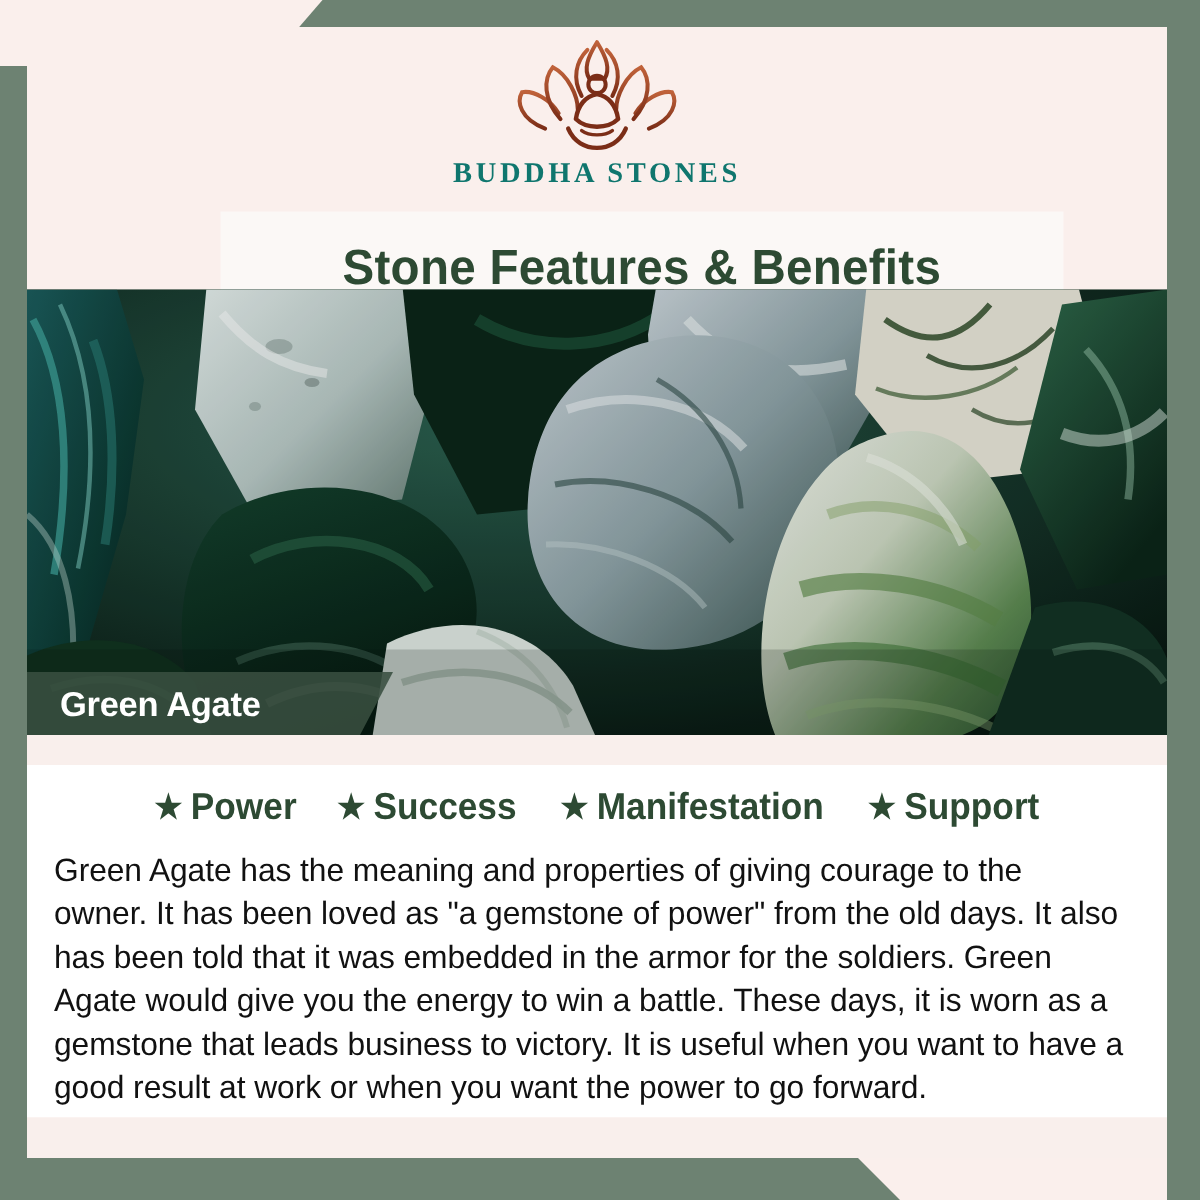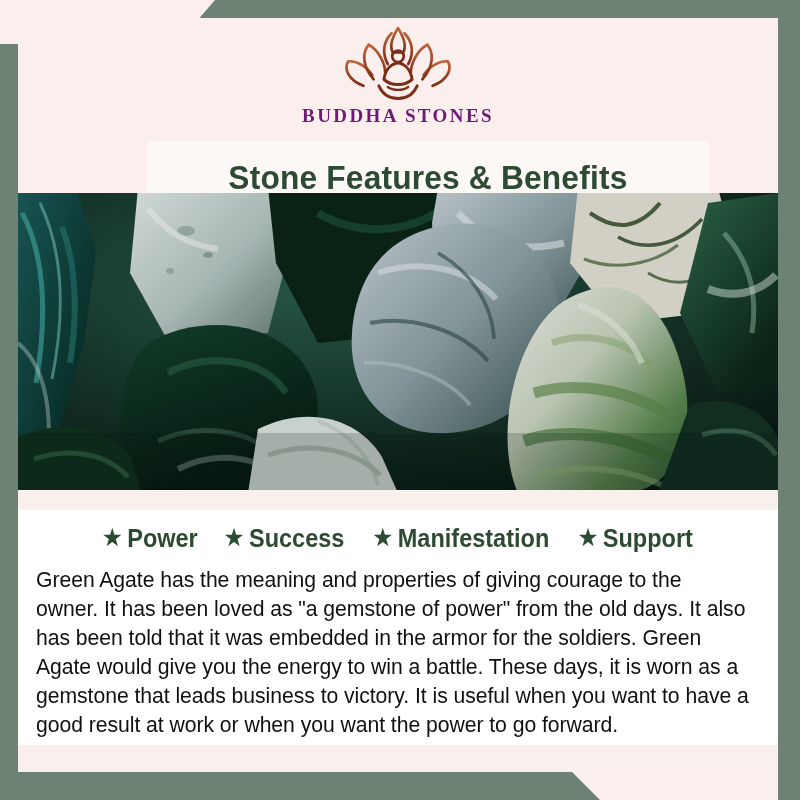--- a/index.html
+++ b/index.html
@@ -72,21 +72,21 @@
     width: 128px;
     height: 80px;
     display: block;
   }
   .logo-word {
     margin-top: 1px;
     font-family: "Liberation Serif", serif;
     font-size: 19px;
     font-weight: 700;
     letter-spacing: 2.4px;
-    color: #701a75;
+    color: #0f766e;
   }
 
   
   .title-band {
     position: absolute;
     top: 123px;
     left: 129px;
     width: 562px;
     height: 56px;
     background: #fbf8f6;
@@ -348,20 +348,23 @@
         <path d="M0 244 C40 226 88 232 112 262 L124 300 L0 300 Z" fill="#10331f"></path>
         <path d="M16 266 C52 254 88 260 110 284" stroke="#4b8a60" stroke-width="5" fill="none" opacity="0.5"></path>
 
         <path d="M672 212 C712 200 748 216 760 246 L760 300 L640 300 Z" fill="#123223"></path>
         <path d="M684 242 C716 232 744 240 758 262" stroke="#7aa98c" stroke-width="5" fill="none" opacity="0.4"></path>
 
         <rect width="760" height="297" fill="#06180f" opacity="0.10"></rect>
         <rect x="0" y="240" width="760" height="57" fill="#04110a" opacity="0.18"></rect>
       </svg>
 
+      <div class="name-banner">
+        <span class="name-banner-text">Green Agate</span>
+      </div>
     </div>
 
     <div class="gap-strip"></div>
 
     <div class="content">
 
       <div class="keywords">
         <span class="kw">
           <span class="kw-star">★</span>
           <span>Power</span>

